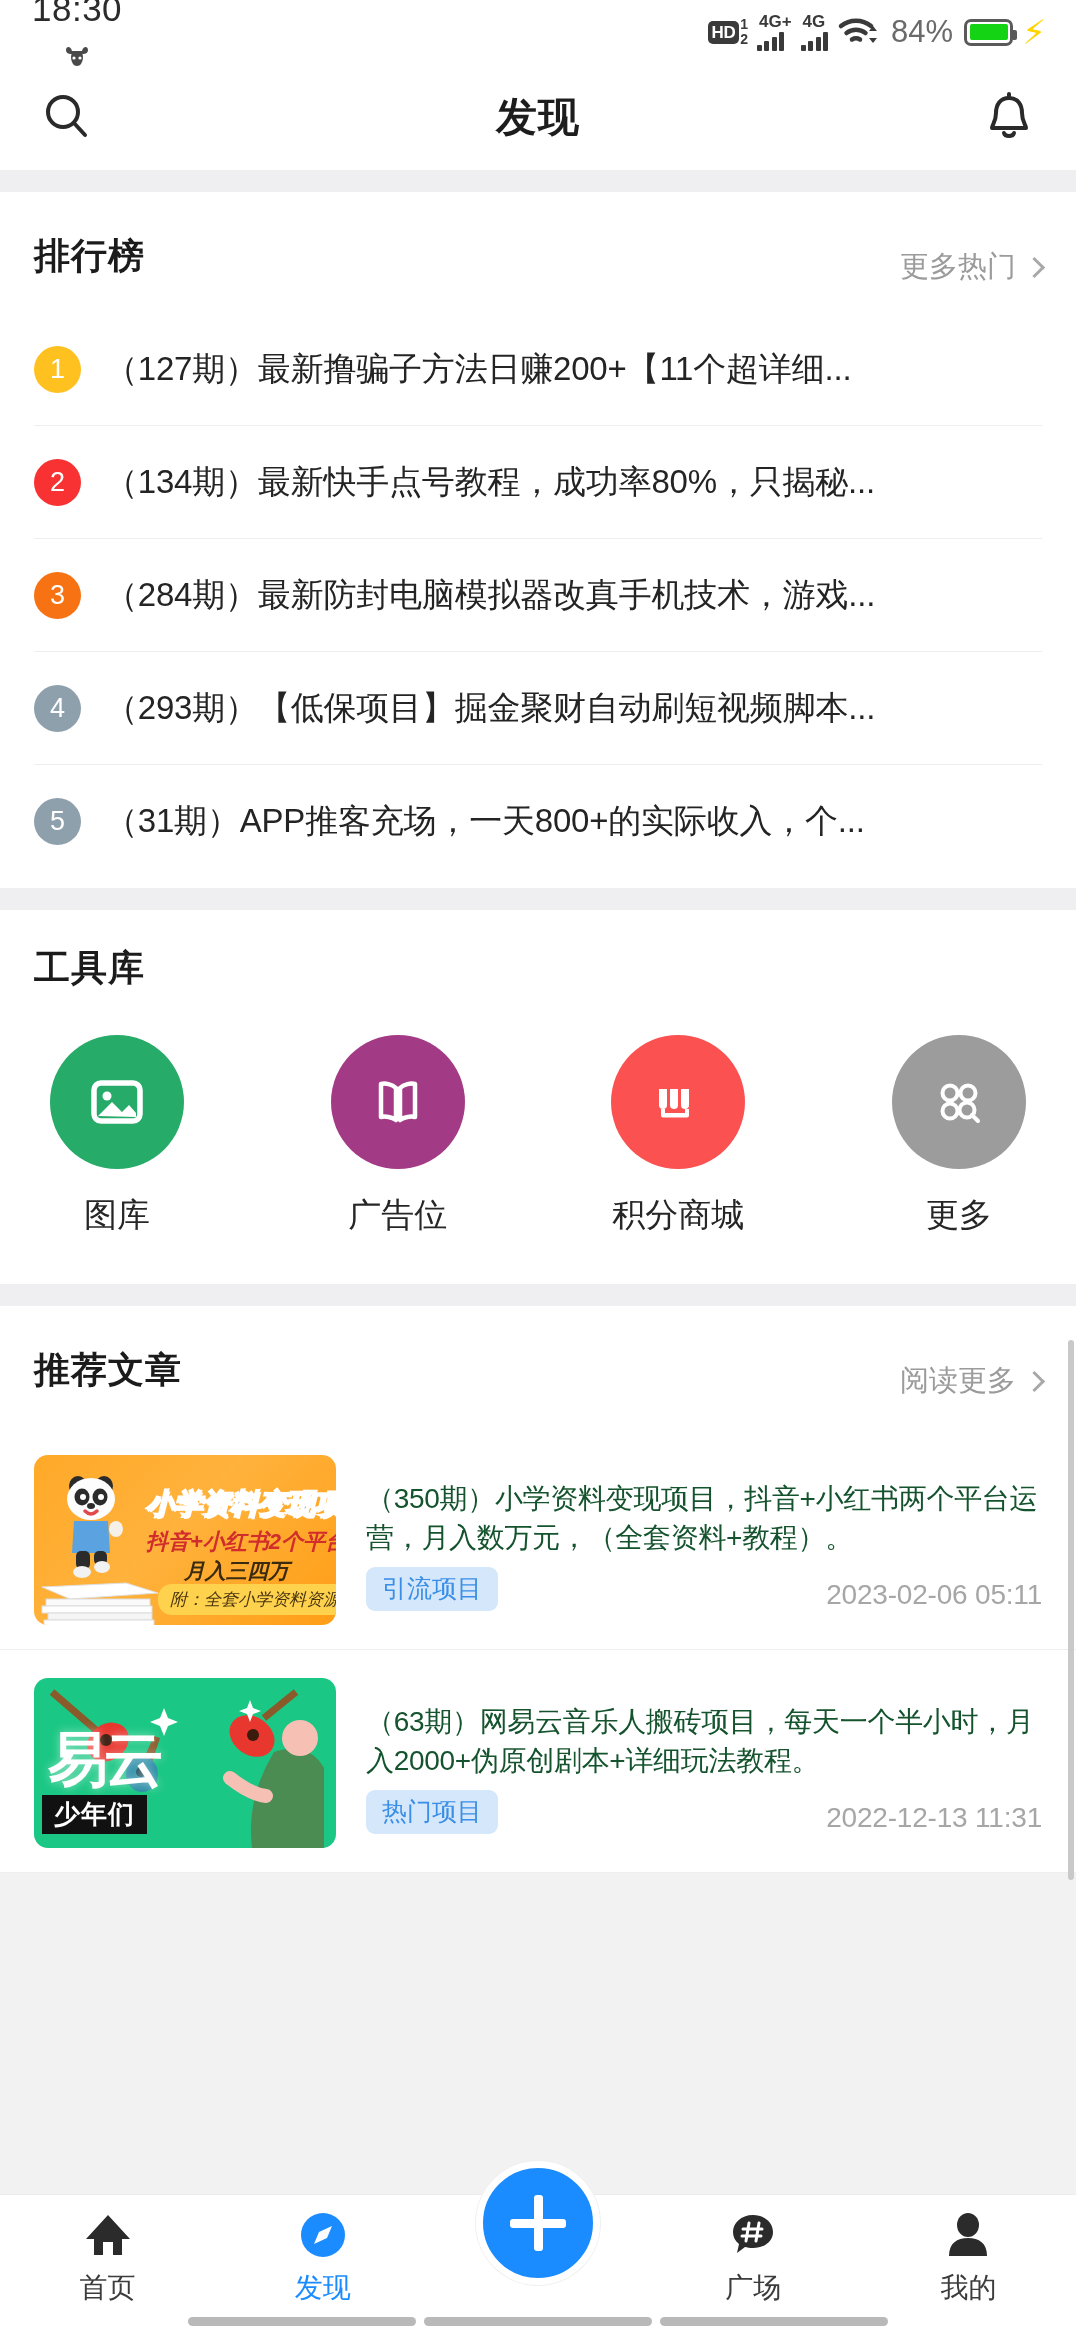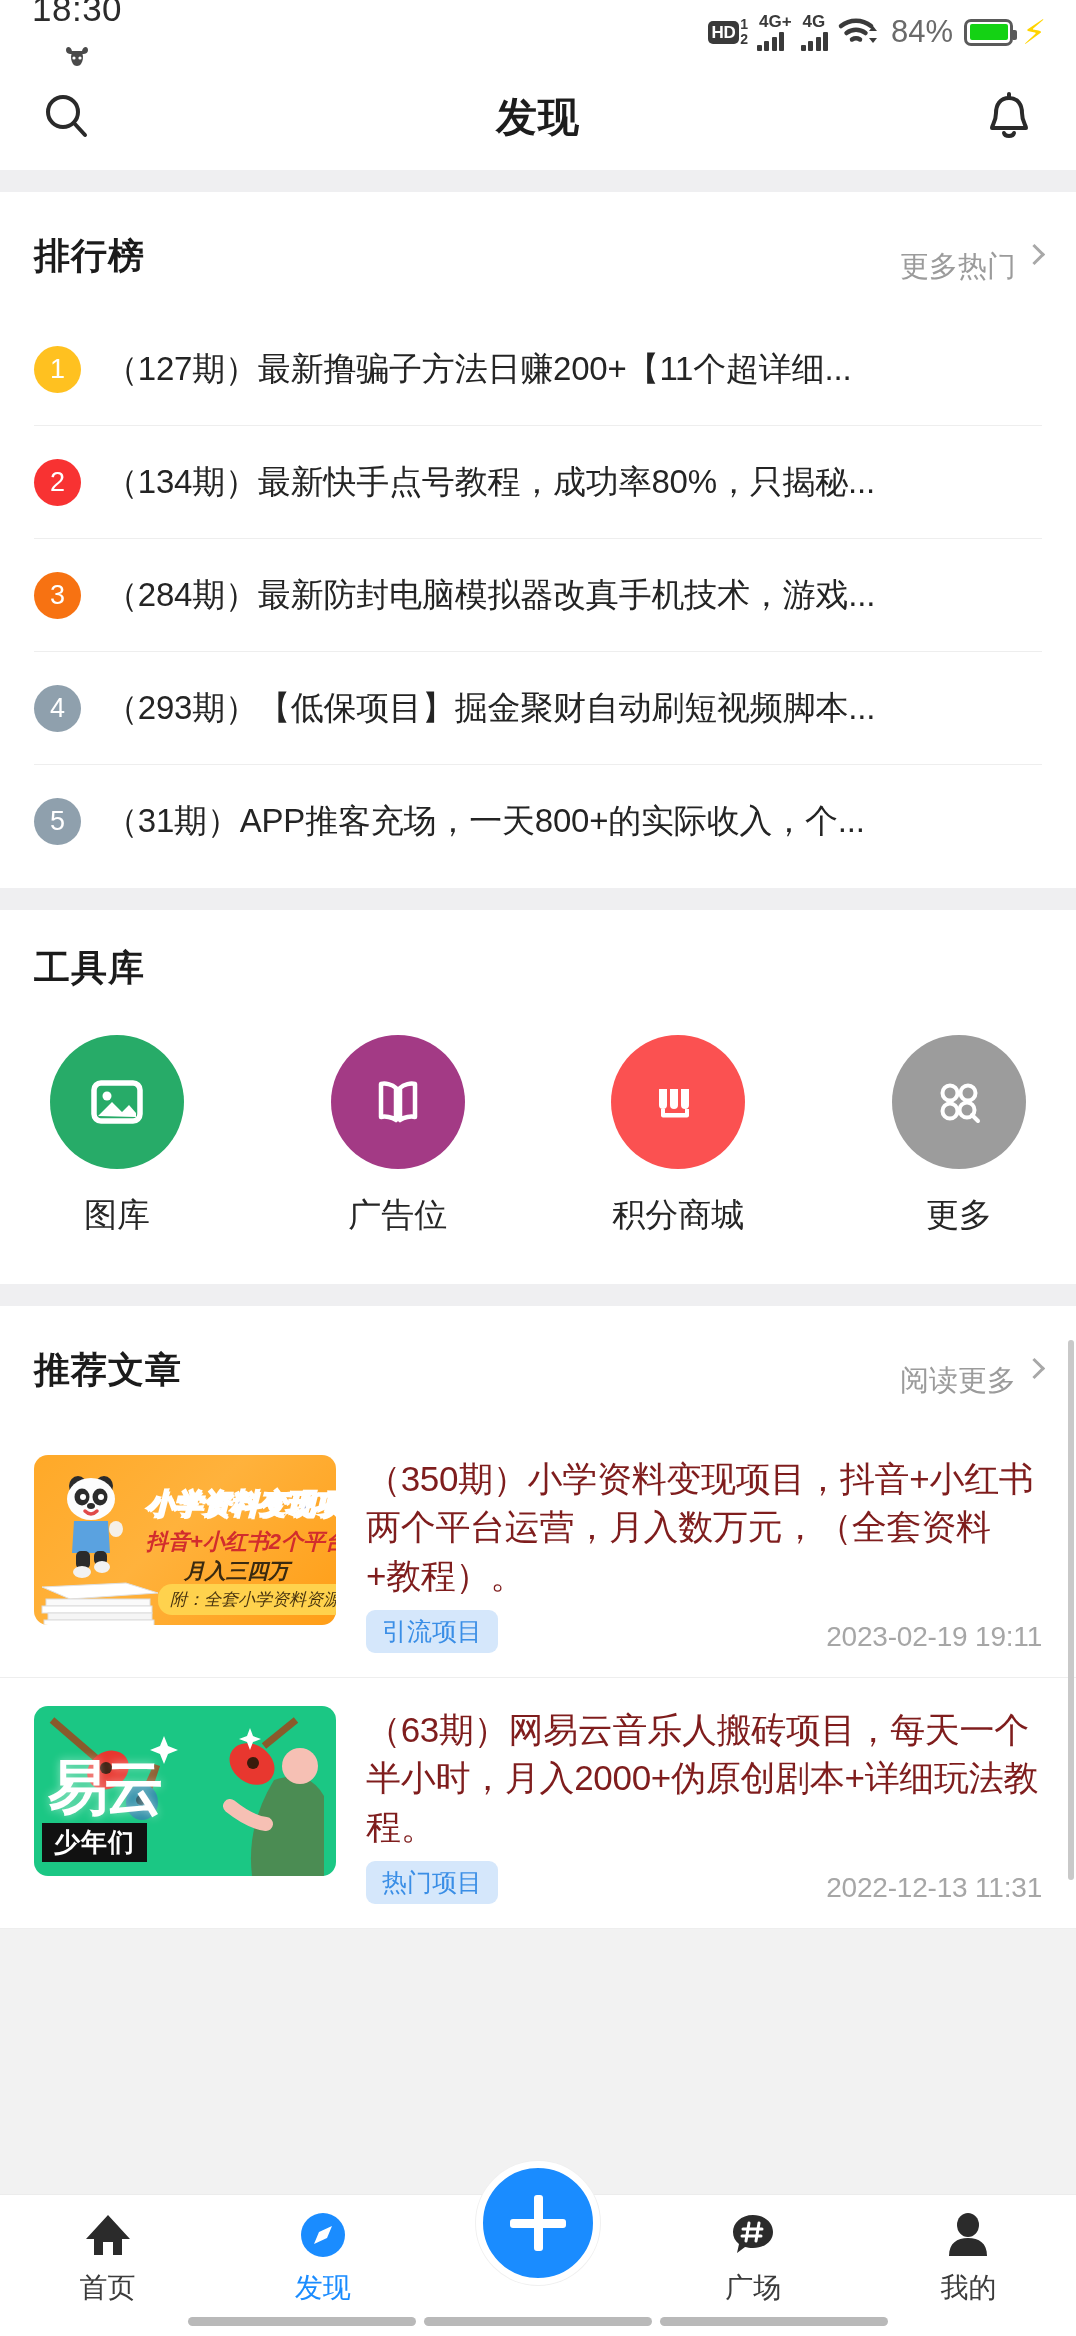--- a/index.html
+++ b/index.html
@@ -120,21 +120,21 @@
     padding: 34px 34px 26px 34px;
   }
   .sec-title {
     font-size: 36px;
     font-weight: bold;
     color: #1b1b1b;
     letter-spacing: 1px;
   }
   .sec-more {
     display: flex;
-    align-items: flex-start;
+    align-items: center;
     gap: 11px;
     font-size: 29px;
     color: #9b9b9b;
     margin-top: 21px;
   }
   .chev {
     display: inline-block;
     width: 15px; height: 15px;
     border-right: 3px solid #a8a8a8;
     border-top: 3px solid #a8a8a8;
@@ -205,26 +205,27 @@
     overflow: hidden;
     position: relative;
   }
   .art-body {
     flex: 1 1 auto;
     min-width: 0;
     display: flex;
     flex-direction: column;
   }
   .art-title {
-    font-size: 35px;
+    font-size: 28px;
     line-height: 1.38;
-    color: #7f1d1d;
+    color: #14532d;
     letter-spacing: -0.3px;
     max-height: 146px;
     overflow: hidden;
+    margin-top: 25px;
   }
   .art-meta {
     margin-top: 10px;
     display: flex;
     align-items: flex-end;
     justify-content: space-between;
   }
   .tag {
     background: #d5e7fb;
     color: #3a8ee6;
@@ -540,21 +541,21 @@
         </svg>
         <div class="t1-txt1">小学资料变现项</div>
         <div class="t1-txt2">抖音+小红书2个平台</div>
         <div class="t1-txt3">月入三四万</div>
         <div class="t1-pill">附：全套小学资料资源+教</div>
       </div>
       <div class="art-body">
         <div class="art-title">（350期）小学资料变现项目，抖音+小红书两个平台运营，月入数万元，（全套资料+教程）。</div>
         <div class="art-meta">
           <span class="tag">引流项目</span>
-          <span class="art-time">2023-02-19 19:11</span>
+          <span class="art-time">2023-02-06 05:11</span>
         </div>
       </div>
     </div>
 
     <div class="article">
       <div class="thumb th2">
         <svg viewBox="0 0 302 170" width="302" height="170" style="position:absolute;left:0;top:0">
           <path d="M18 14 L62 52" stroke="#8a5a2b" stroke-width="7"></path>
           <ellipse cx="74" cy="64" rx="22" ry="18" fill="#e8372f" transform="rotate(-35 74 64)"></ellipse>
           <circle cx="72" cy="62" r="6" fill="#3a1b0c"></circle>

